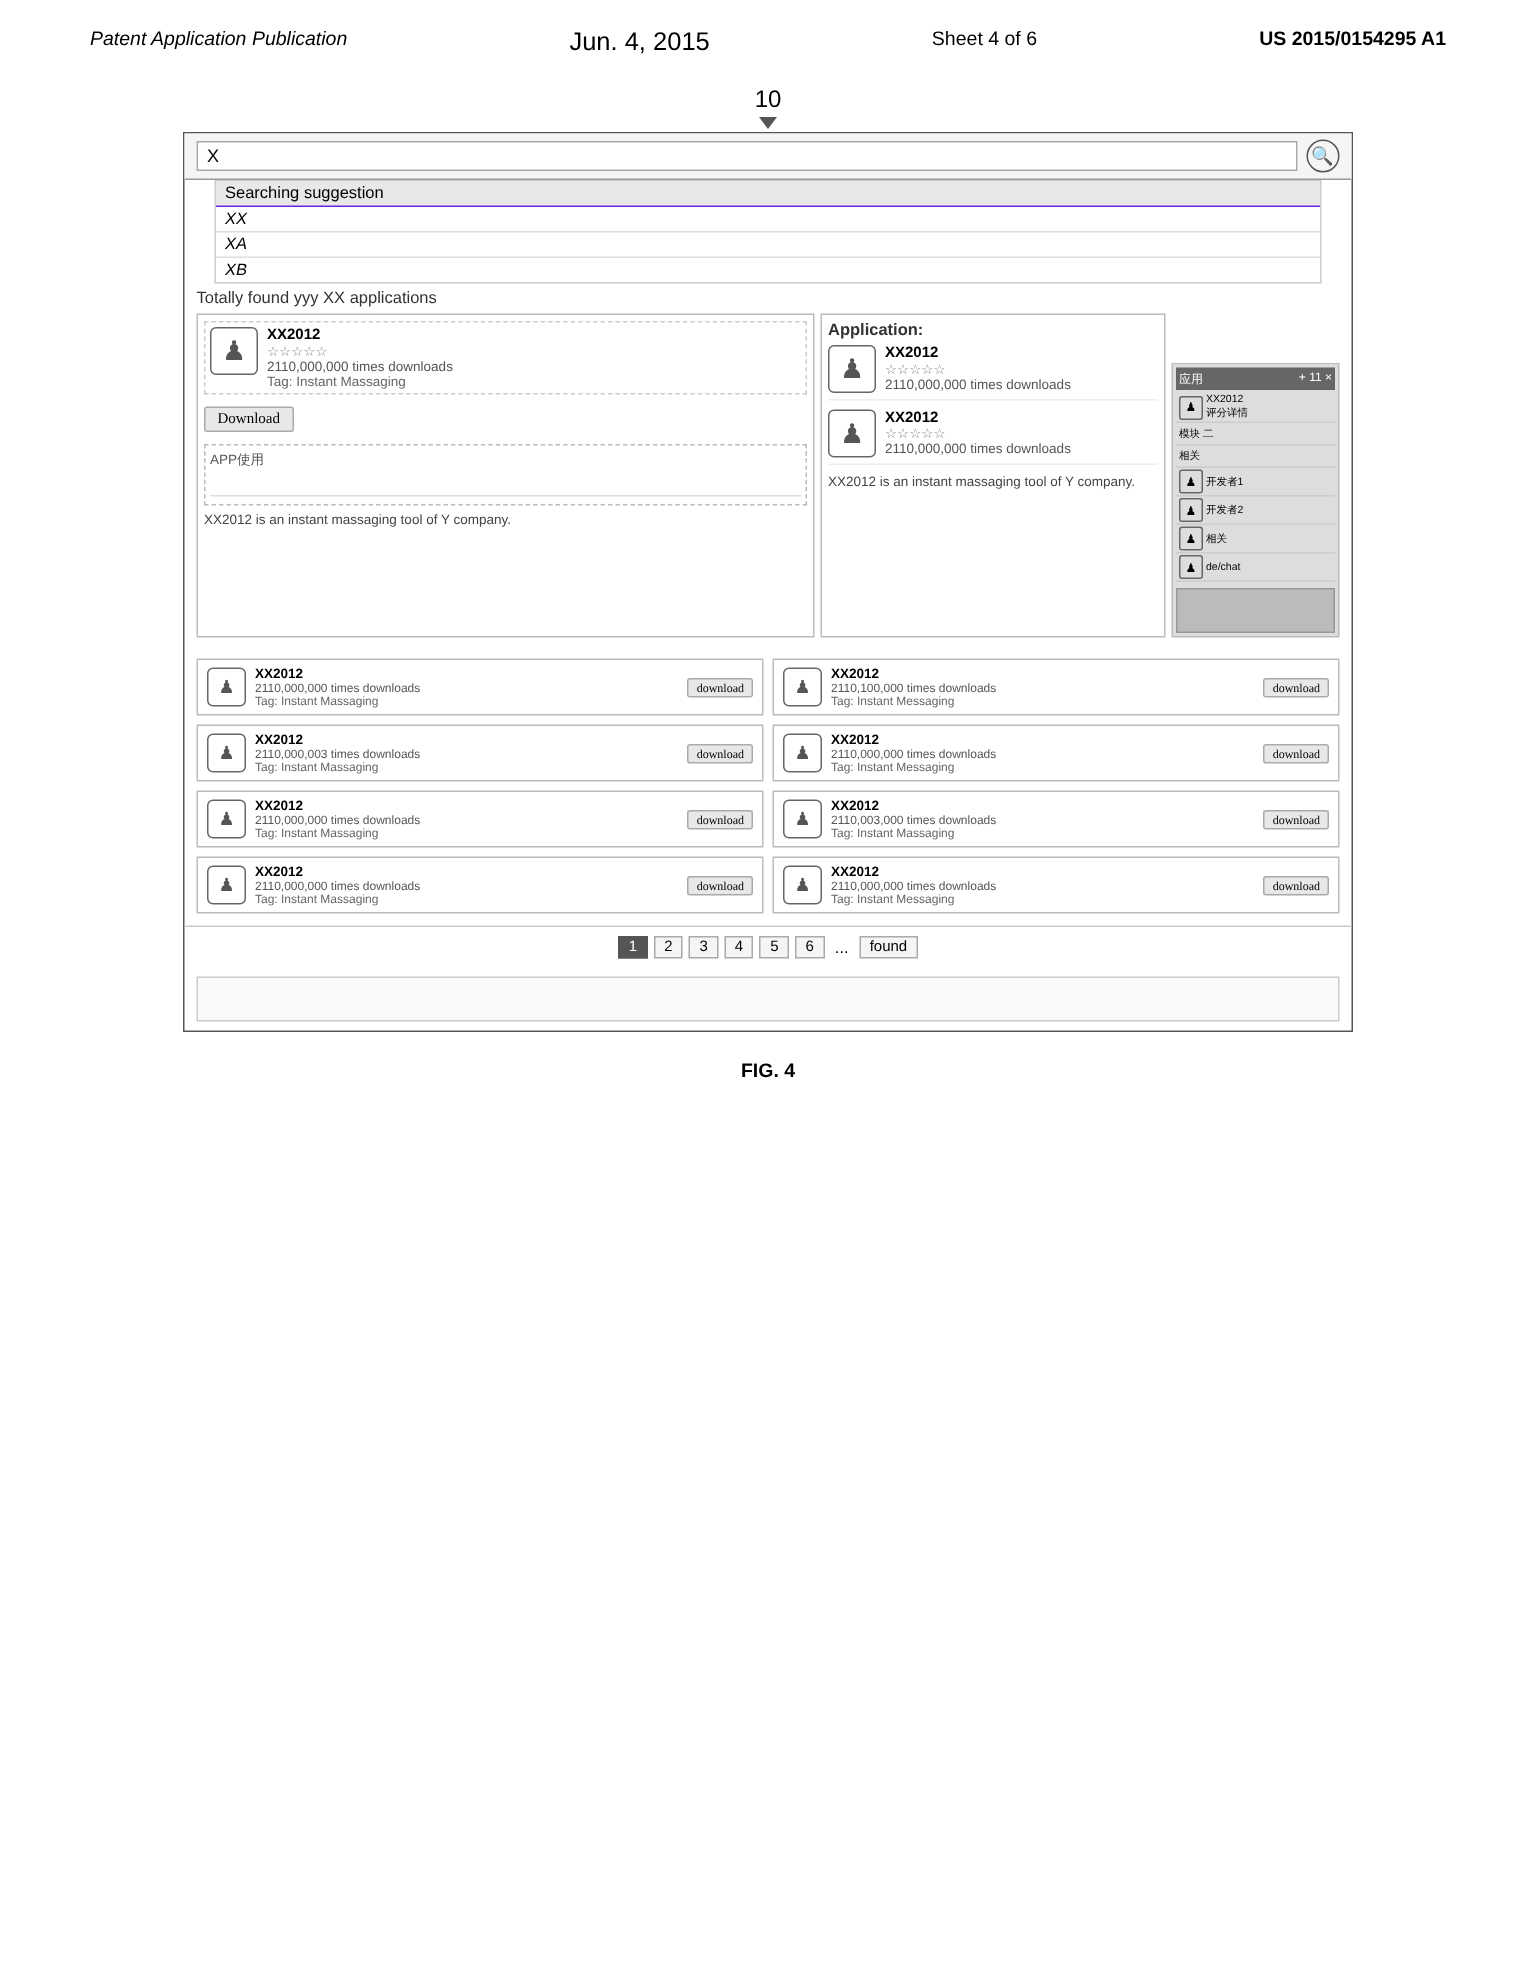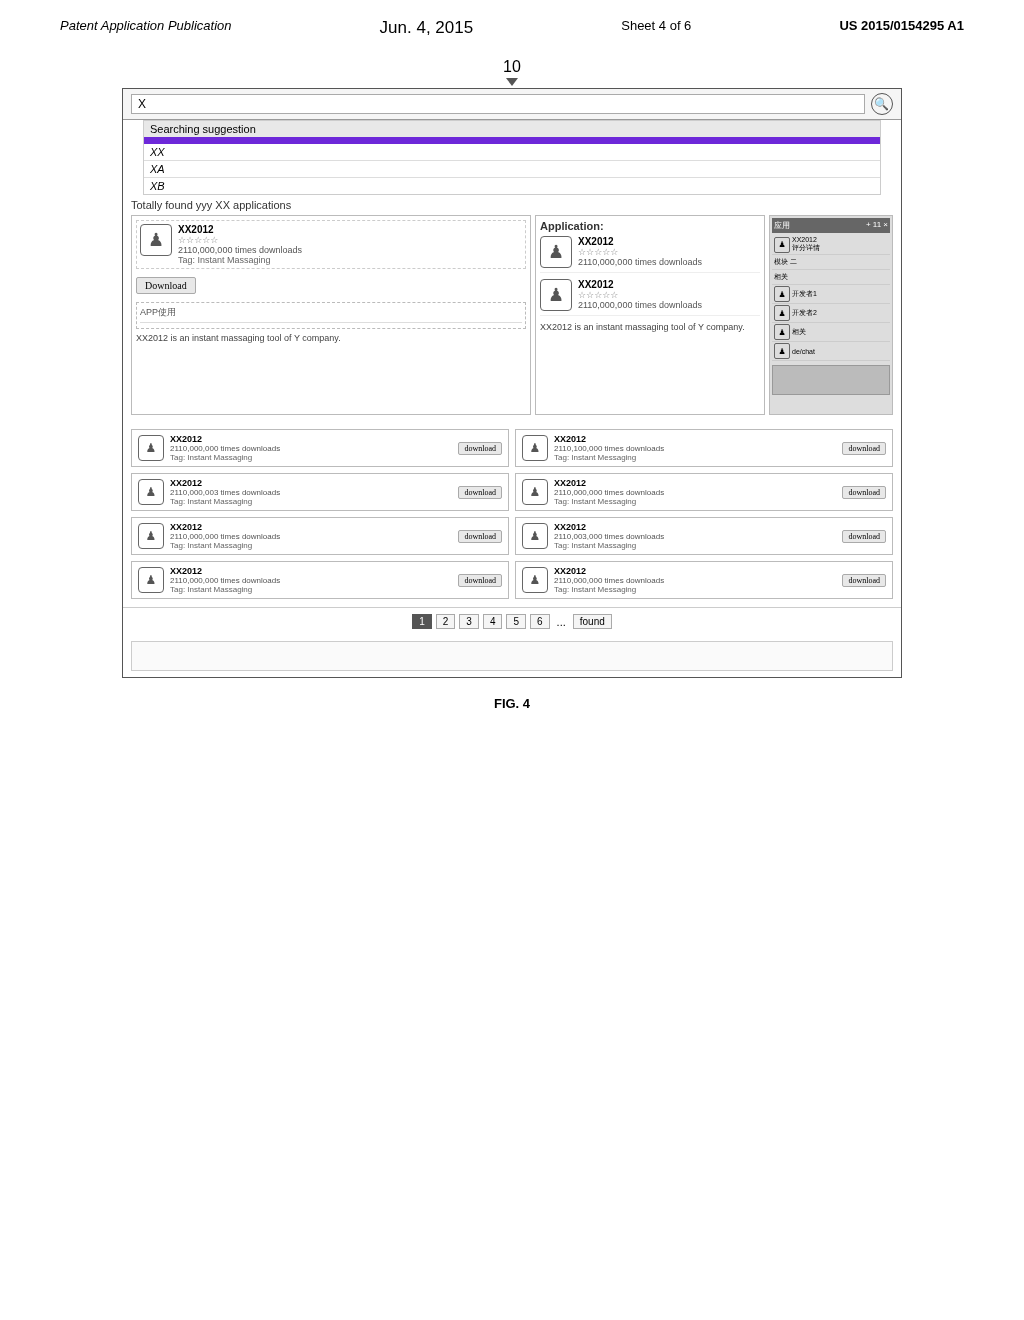--- a/index.html
+++ b/index.html
@@ -86,21 +86,21 @@
       background: #fff;
       border: 1px solid #ccc;
       margin: 0 20px;
       z-index: 10;
       font-size: 11px;
     }
     .suggestion-title {
       background: #e8e8e8;
       padding: 2px 6px;
       font-size: 11px;
-      border-bottom: 7px solid #6d28d9;
+      border-bottom: 1px solid #6d28d9;
     }
     .suggestion-item {
       padding: 2px 6px;
       cursor: pointer;
       font-style: italic;
     }
     .suggestion-separator {
       border-top: 1px solid #ddd;
       margin: 0;
     }
@@ -142,24 +142,25 @@
     }
     .app-detail-panel .app-detail-title {
       font-weight: bold;
       font-size: 11px;
       margin-bottom: 4px;
       color: #333;
     }
 
     
     .sidebar-panel {
-      width: 124px;
+      width: 112px;
       border: 1px solid #bbb;
       font-size: 9px;
       overflow: hidden;
+      margin-top: 33px;
     }
     .sidebar-panel-inner {
       background: #ddd;
       height: 100%;
       padding: 2px;
     }
 
     
     .app-card {
       display: flex;
@@ -394,21 +395,21 @@
             </div>
             <div class="app-info">
               <div class="app-name">XX2012</div>
               <div class="app-stars">☆☆☆☆☆</div>
               <div class="app-downloads">2110,000,000 times downloads</div>
               <div class="app-tag">Tag: Instant Massaging</div>
             </div>
           </div>
           <button class="download-btn" style="margin: 4px 0;">Download</button>
           <div style="border: 1px dashed #bbb; padding: 3px; margin-top: 4px;">
-            <div style="font-size:9px; color:#555; border-bottom: 1px solid #ddd; padding-bottom:3px; margin-bottom:2px;">APP使用</div>
+            <div style="font-size:9px; color:#555; border-bottom: 1px solid #ddd; padding-bottom:17px; margin-bottom:2px;">APP使用</div>
           </div>
           <div class="app-description">XX2012 is an instant massaging tool of Y company.</div>
         </div>
 
         <div class="app-detail-panel">
           <div class="app-detail-title">Application:</div>
 
           <div class="detail-app-card">
             <div class="app-icon">
               <span class="icon-people">♟</span>

